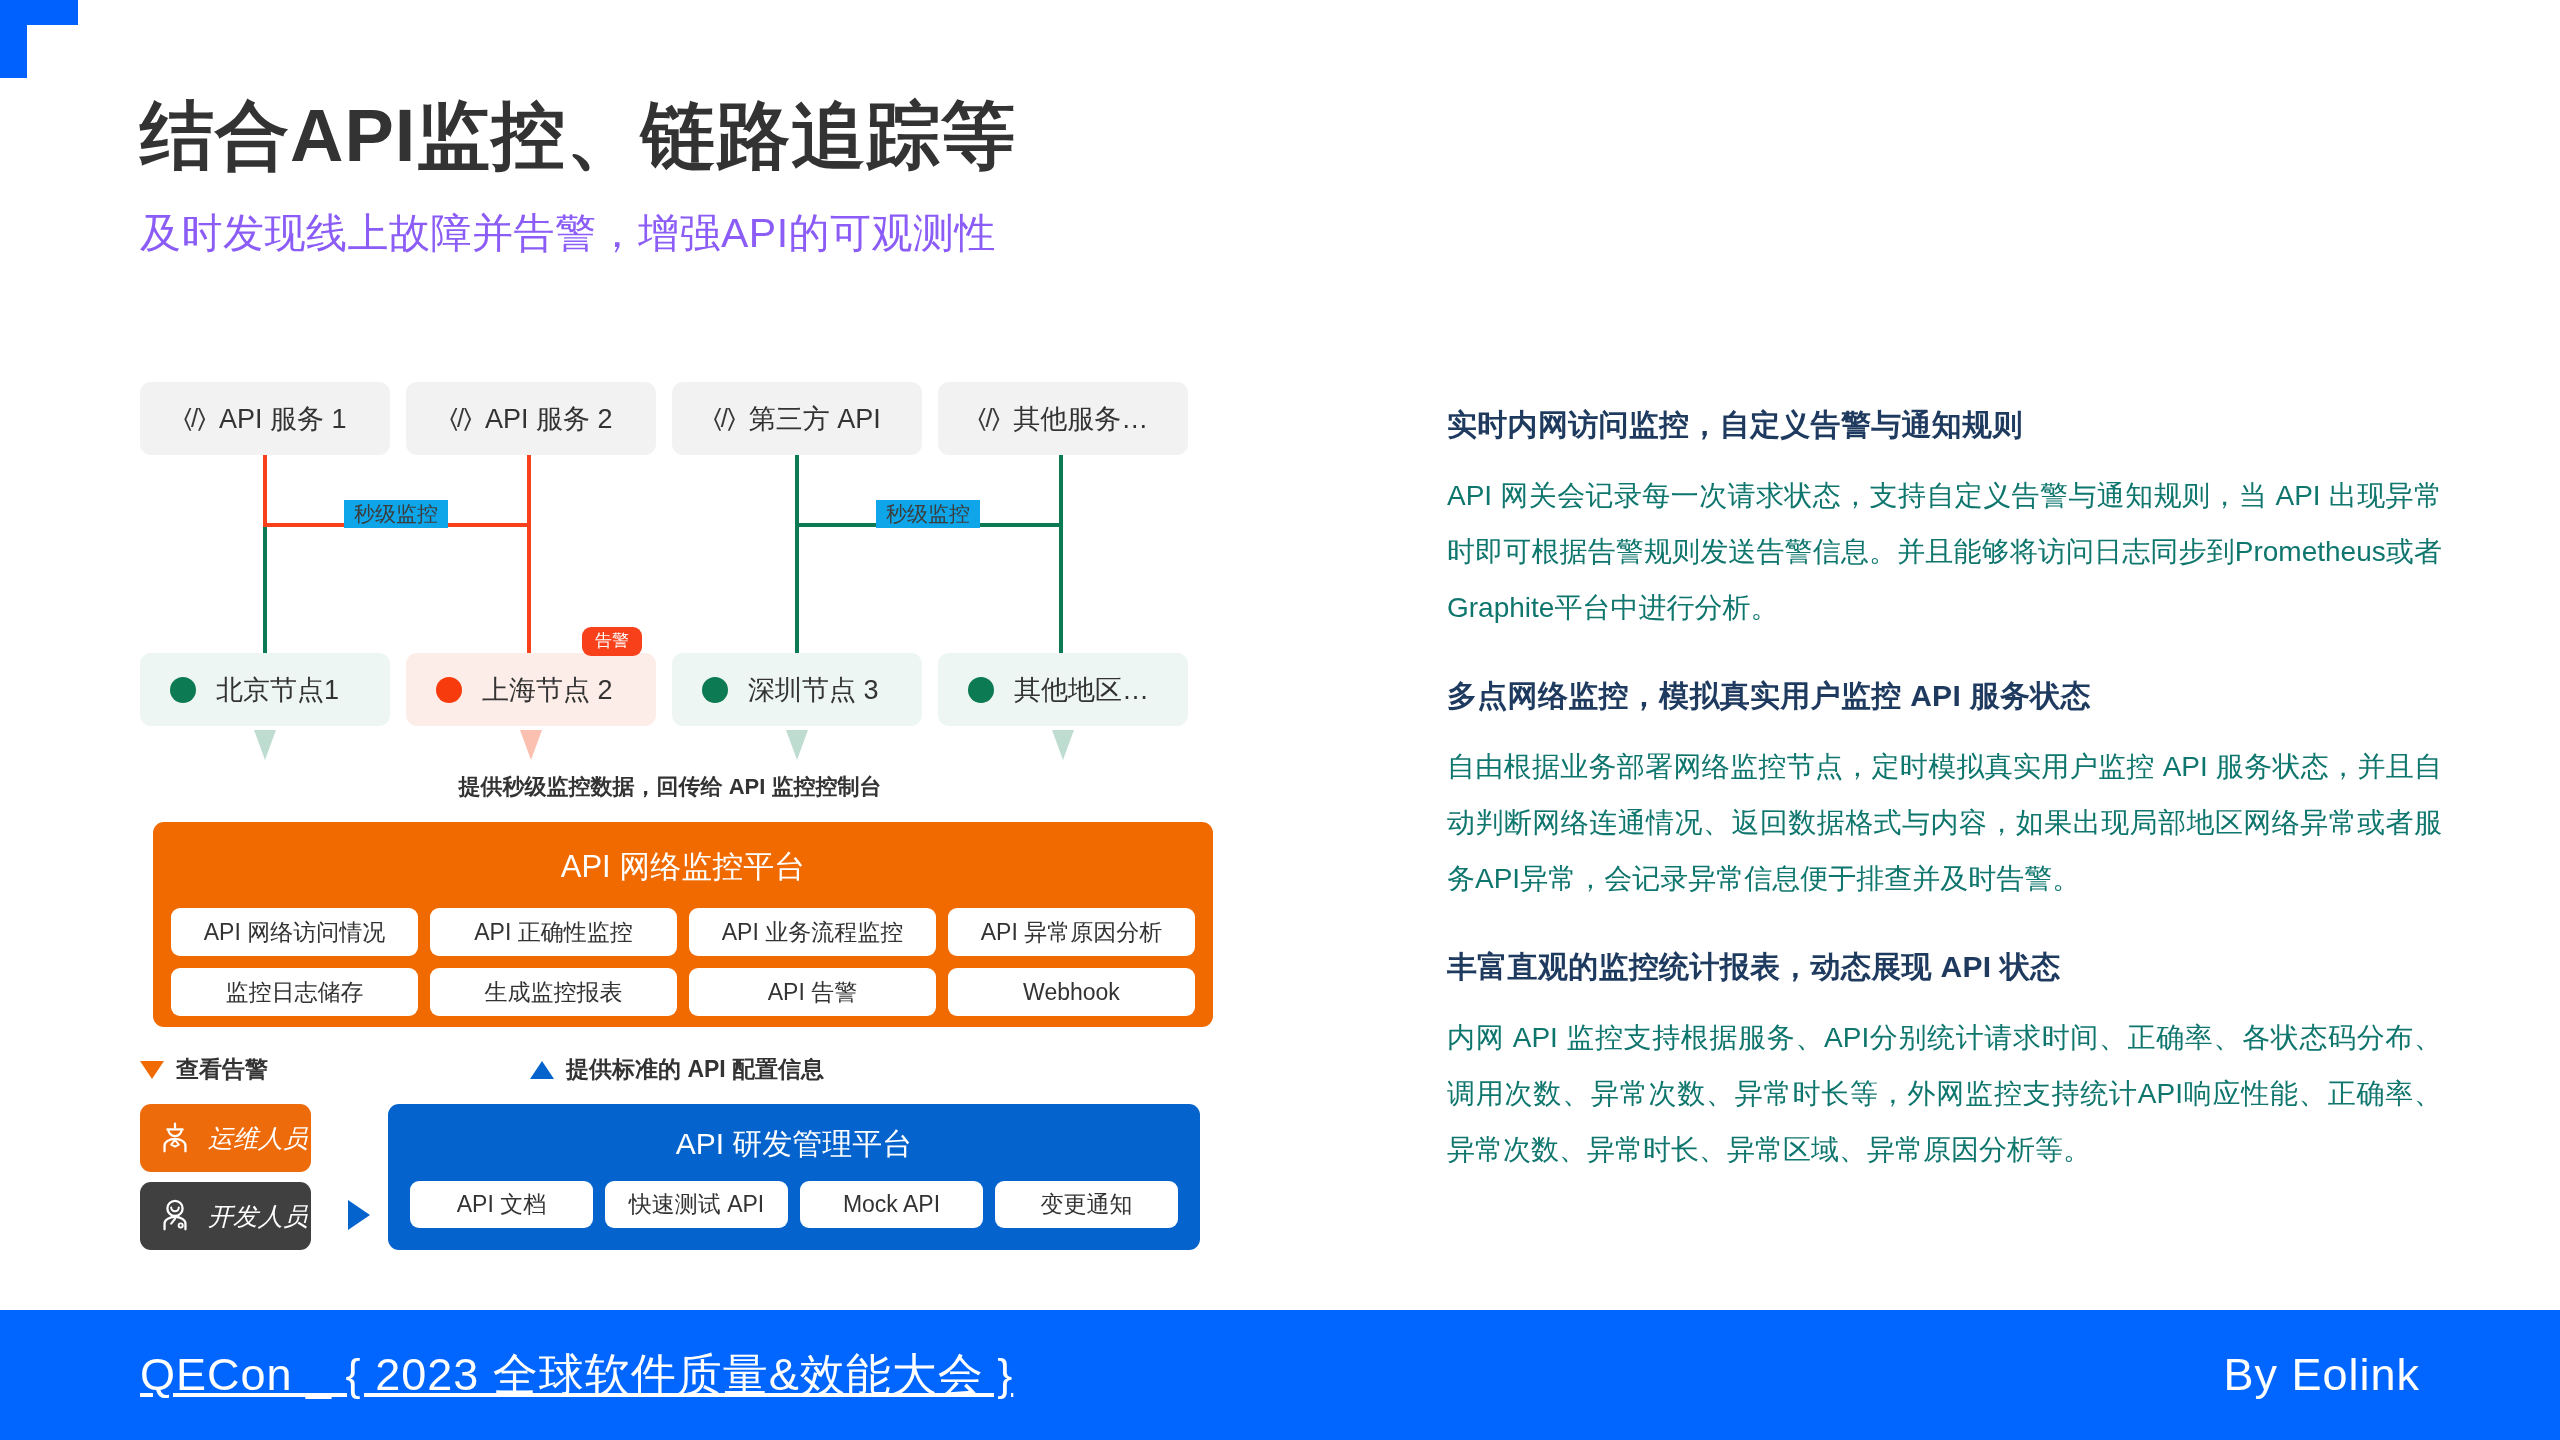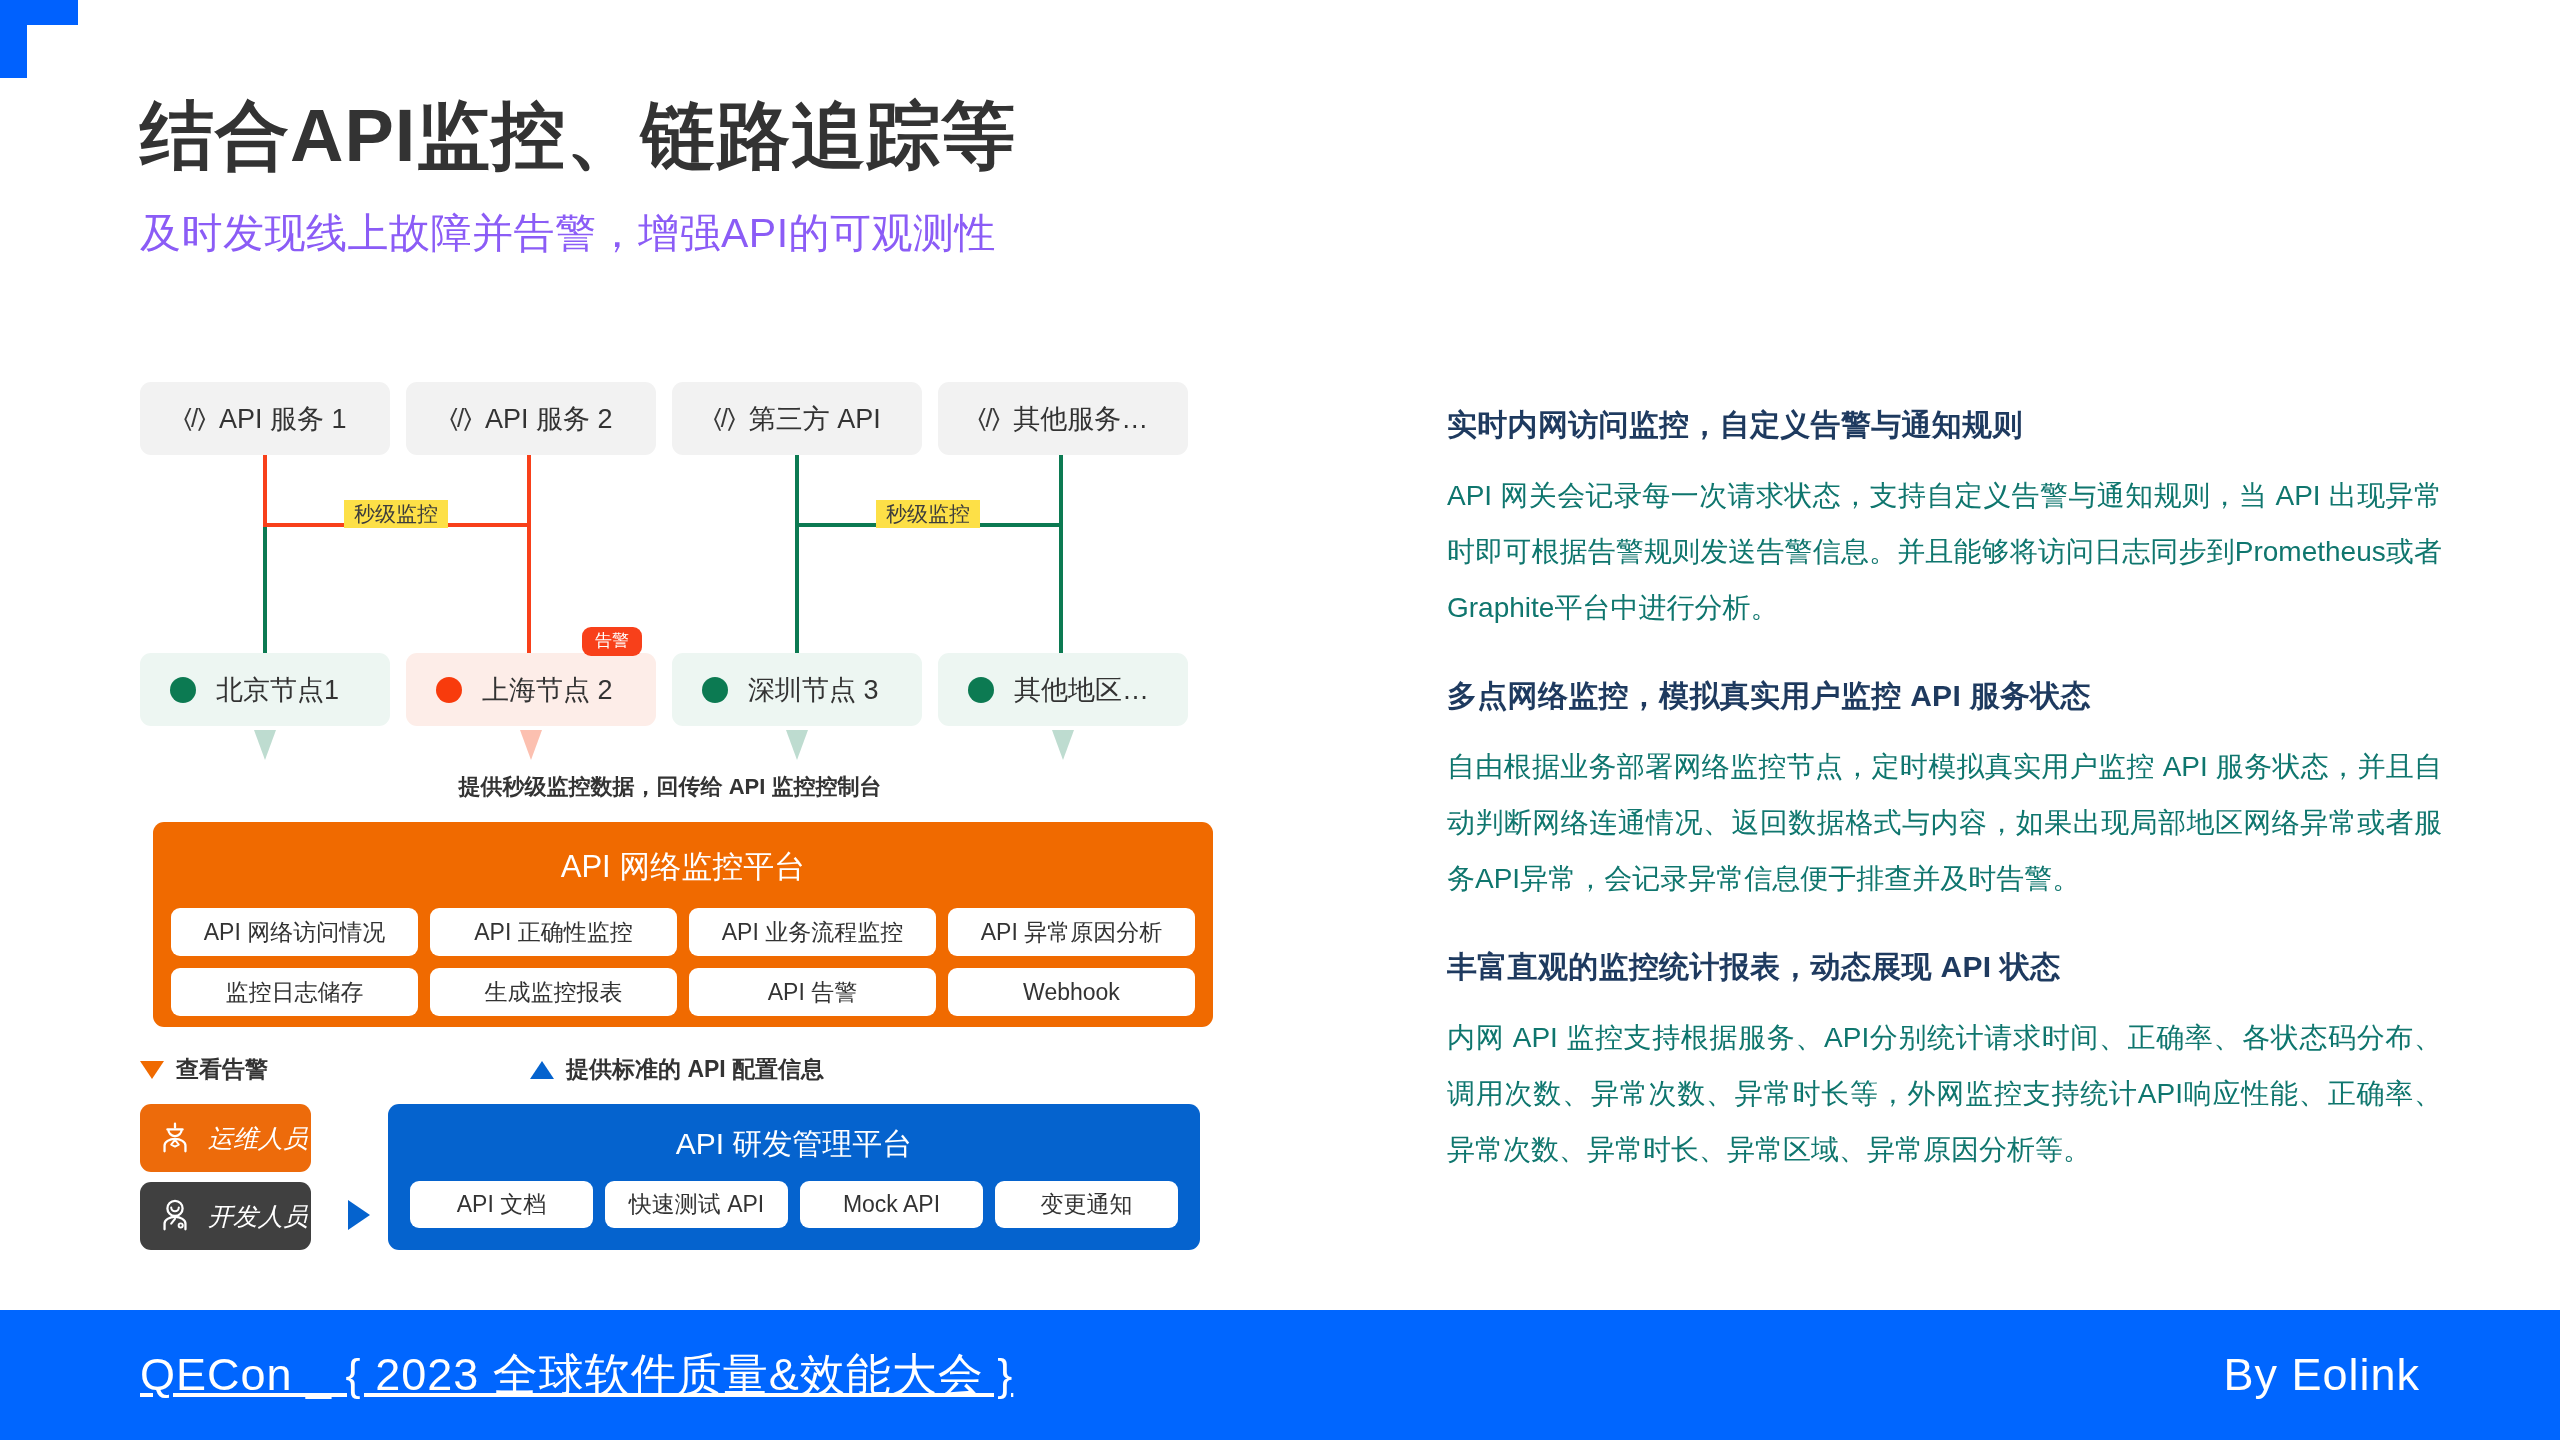--- a/index.html
+++ b/index.html
@@ -35,21 +35,21 @@
     position:absolute;top:0;height:73px;background:#F2F2F2;border-radius:11px;
     display:flex;align-items:center;justify-content:center;gap:14px;
     font-size:27px;color:#333333;white-space:nowrap;
   }
   .svc-box .code-icon{font-size:26px;color:#3a3a3a;letter-spacing:-1px;}
 
   .conn-layer{position:absolute;left:0;top:73px;width:1060px;height:198px;}
   .vline{position:absolute;width:4px;}
   .hline{position:absolute;height:4px;}
   .conn-label{
-    position:absolute;font-size:21px;color:#3c3c3c;background:#fde047;
+    position:absolute;font-size:21px;color:#3c3c3c;background:#0ea5e9;
     padding:0 10px;white-space:nowrap;transform:translateX(-50%);
   }
 
   .row-nodes{position:absolute;left:0;top:271px;width:1060px;height:73px;}
   .node-box{
     position:absolute;top:0;height:73px;border-radius:11px;
     display:flex;align-items:center;gap:20px;padding-left:30px;
     font-size:27px;color:#333333;white-space:nowrap;box-sizing:border-box;
   }
   .node-box.ok{background:#EDF6F2;}

